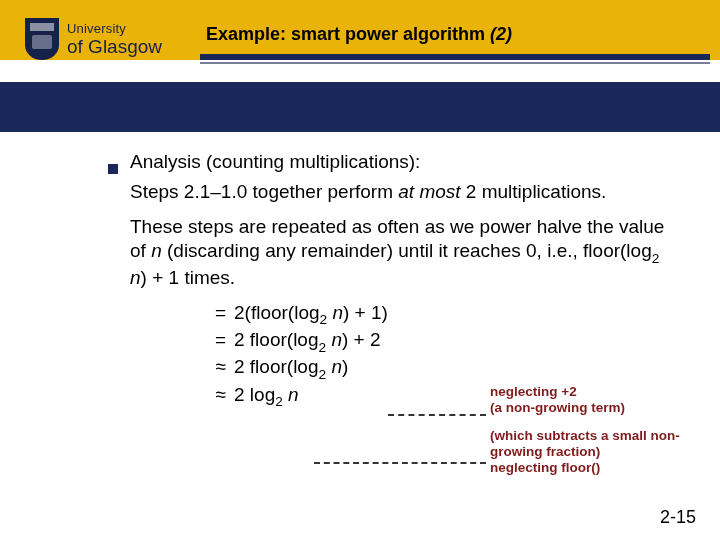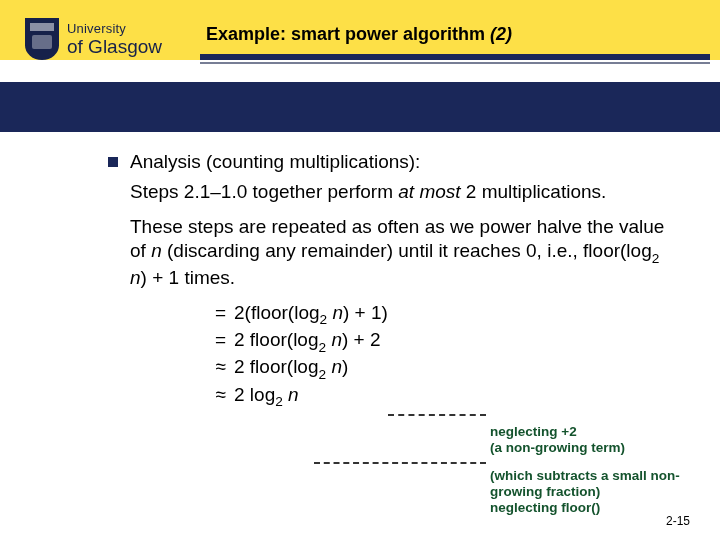--- a/index.html
+++ b/index.html
@@ -7,21 +7,21 @@
     width: 720px;
     height: 540px;
     background: #fff;
     font-family: Arial, Helvetica, sans-serif;
     position: relative;
     overflow: hidden;
   }
   .header {
     position: relative;
     height: 60px;
-    background: #fde047;
+    background: #eab308;
   }
   .logo-area {
     position: absolute;
     left: 25px;
     top: 18px;
     display: flex;
     align-items: center;
     gap: 8px;
   }
   .crest {
@@ -86,21 +86,21 @@
   }
   .content {
     position: absolute;
     top: 150px;
     left: 108px;
     right: 40px;
     color: #000;
     font-size: 19px;
     line-height: 1.28;
   }
-  .bullet-row { display: flex; gap: 12px; margin-bottom: 4px; }
+  .bullet-row { display: flex; gap: 12px; margin-bottom: 4px; align-items: flex-end; }
   .bullet-sq {
     width: 10px; height: 10px;
     background: #1a2759;
     margin-top: 7px;
     flex-shrink: 0;
   }
   .sub {
     margin-left: 22px;
     margin-top: 6px;
   }
@@ -116,37 +116,37 @@
   }
   .eq-sym {
     width: 22px;
     text-align: right;
     margin-right: 8px;
   }
   .eq-expr { white-space: nowrap; }
   .notes {
     position: absolute;
     right: 40px;
-    top: 424px;
+    top: 384px;
     width: 190px;
     font-size: 13.5px;
     font-weight: bold;
     line-height: 1.18;
-    color: #14532d;
+    color: #7f1d1d;
   }
   .note2 { margin-top: 12px; }
   .dash-line {
     position: absolute;
     border-top: 2px dashed #333;
   }
   .footer {
     position: absolute;
-    right: 30px;
+    right: 24px;
     bottom: 12px;
-    font-size: 12px;
+    font-size: 18px;
     color: #000;
   }
 </style>
 </head>
 <body>
 
 <div class="header">
   <div class="logo-area">
     <div class="crest"></div>
     <div class="uni-text">

